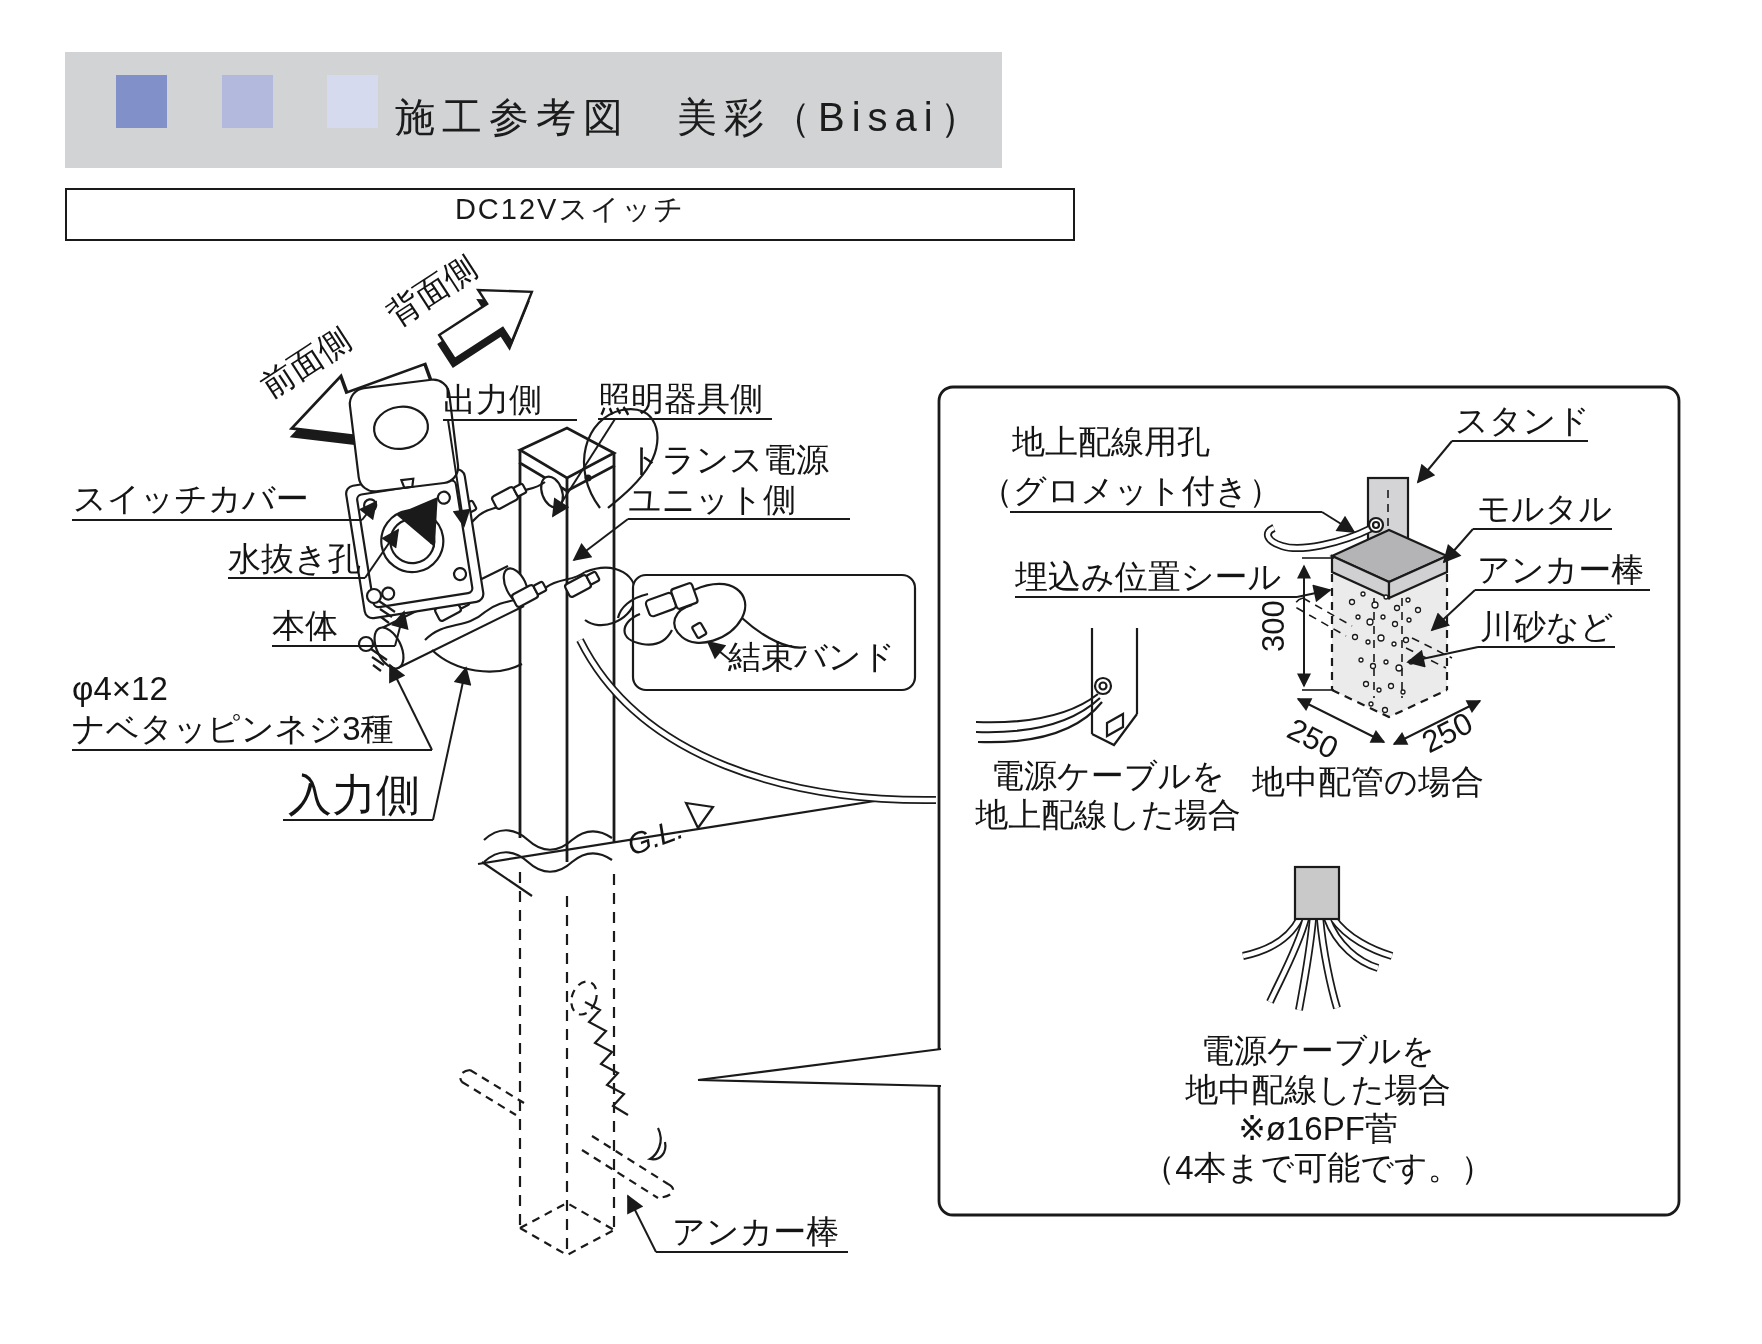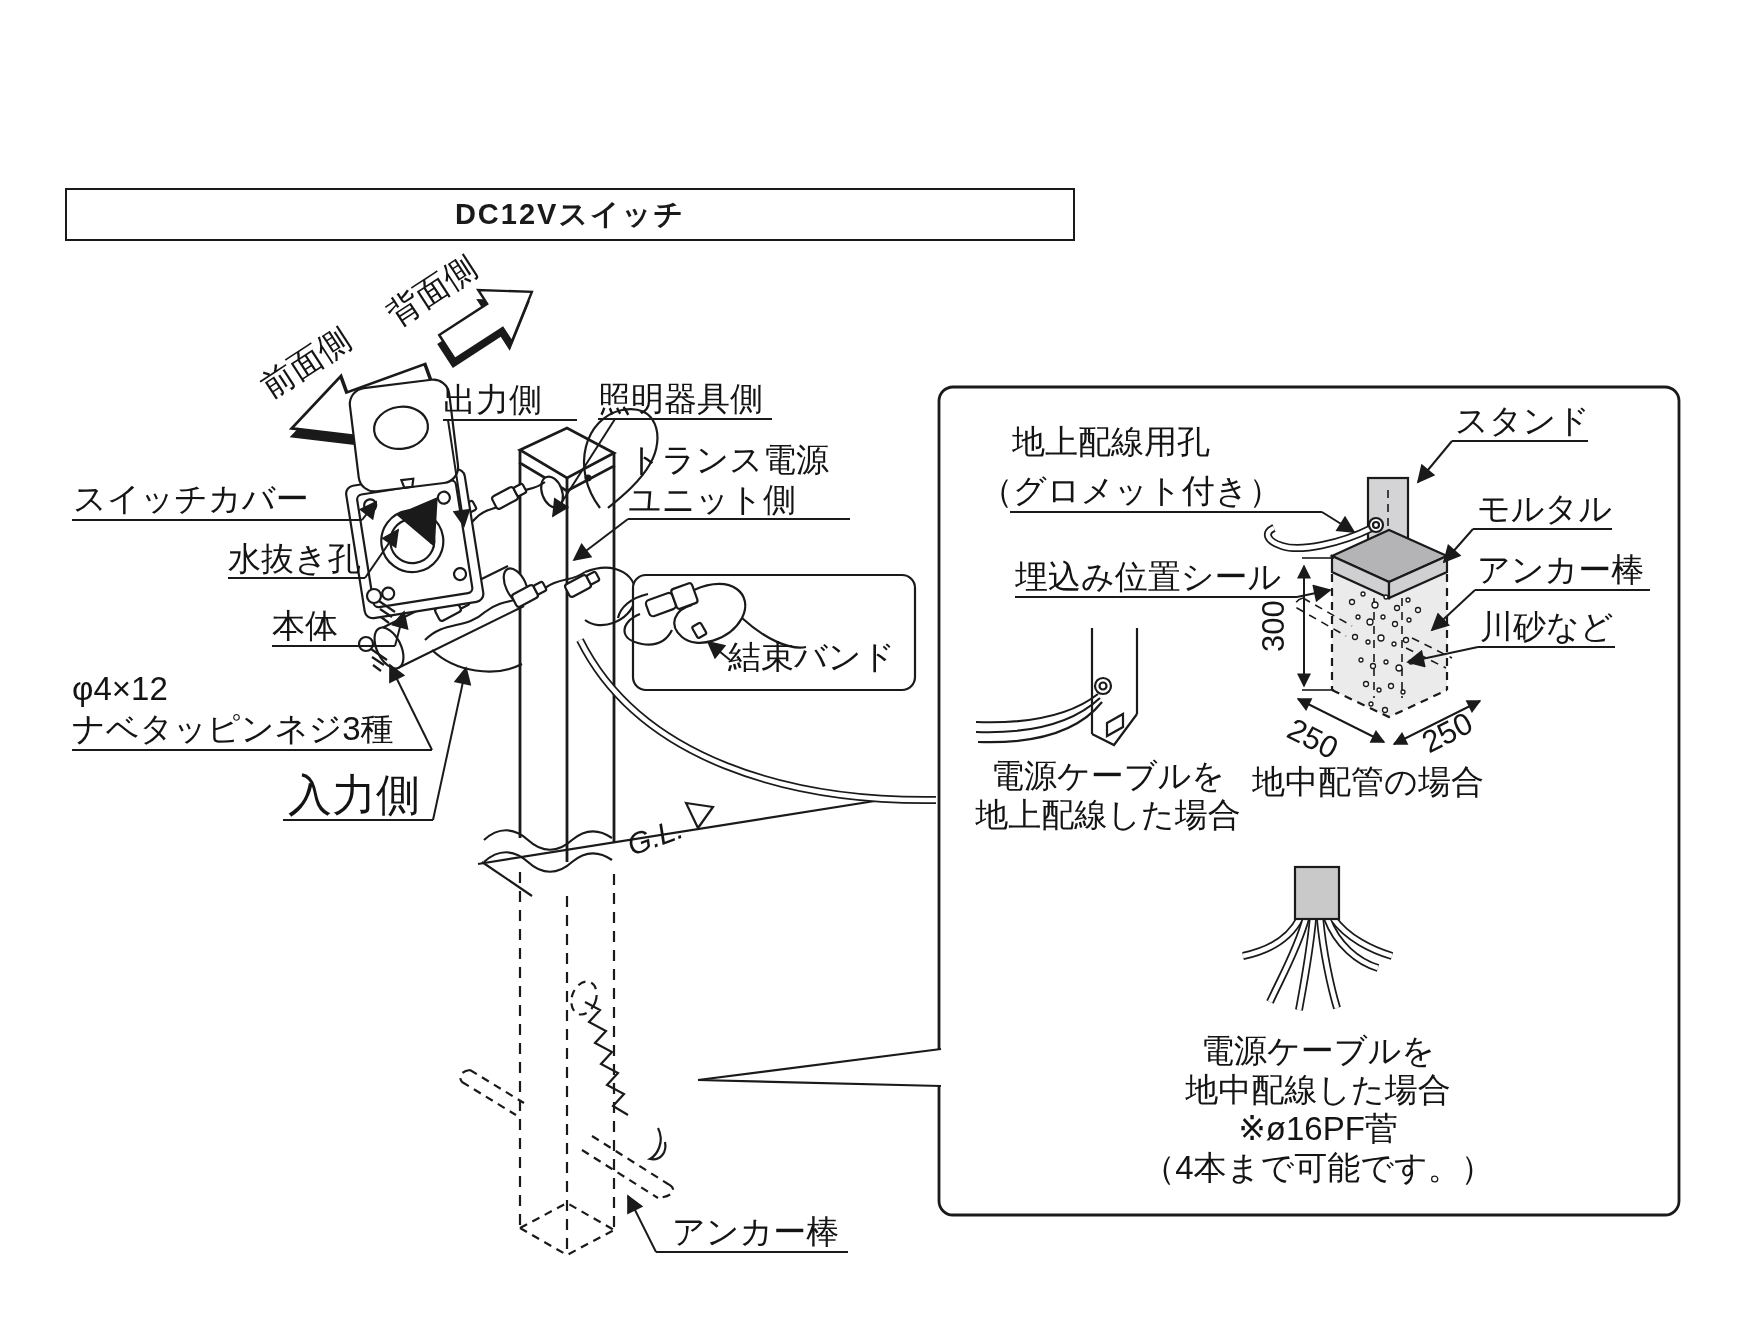--- a/index.html
+++ b/index.html
@@ -6,22 +6,22 @@
   .page{position:relative;width:1762px;height:1344px;background:#fff;overflow:hidden;
         font-family:"Liberation Sans","DejaVu Sans",sans-serif;color:#1a1a1a;}
   .header-bar{position:absolute;left:65px;top:52px;width:937px;height:116px;background:#d1d3d4;}
   .sq{position:absolute;top:23px;width:51px;height:53px;}
   .sq1{left:51px;background:#8190c8;}
   .sq2{left:157px;background:#b2b9dd;}
   .sq3{left:262px;background:#d6daee;}
   .header-title{position:absolute;left:330px;top:38px;font-size:40px;letter-spacing:7px;
         color:#1c1c1c;white-space:nowrap;}
   .subtitle-box{position:absolute;left:65px;top:188px;width:1010px;height:53px;
-        border:2.5px solid #1a1a1a;box-sizing:border-box;display:flex;align-items:center;
-        justify-content:center;font-size:29px;letter-spacing:2px;font-weight:bold;}
+        border:2.5px solid #1a1a1a;box-sizing:border-box;display:flex;
+        justify-content:center;font-size:29px;letter-spacing:2px;}
   svg.diagram{position:absolute;left:0;top:0;}
   svg text{font-family:"Liberation Sans","DejaVu Sans",sans-serif;fill:#141414;font-size:33px;}
   .big{font-size:44px;}
   .dimtxt{font-size:31px;}
   .gltxt{font-size:30px;font-style:italic;}
   .ln{fill:none;stroke:#1a1a1a;stroke-width:2.2;}
   .ln3{fill:none;stroke:#1a1a1a;stroke-width:2.8;}
   .thin{fill:none;stroke:#1a1a1a;stroke-width:1.6;}
   .dash{stroke-dasharray:11 8;}
   .dash2{stroke-dasharray:8 6;}
@@ -29,20 +29,26 @@
   .shape3{fill:#fff;stroke:#1a1a1a;stroke-width:2.8;}
   .lead{fill:none;stroke:#1a1a1a;stroke-width:2;}
   .cableB{fill:none;stroke:#1a1a1a;stroke-width:8;}
   .cableW{fill:none;stroke:#fff;stroke-width:4.5;}
 </style>
 </head>
 <body>
 
 <div class="page">
 
+  <div class="header-bar">
+    <div class="sq sq1"></div>
+    <div class="sq sq2"></div>
+    <div class="sq sq3"></div>
+    <div class="header-title">施工参考図　美彩（Bisai）</div>
+  </div>
 
   <div class="subtitle-box">
     <span>DC12Vスイッチ</span>
   </div>
 
   <svg class="diagram" width="1762" height="1344" viewBox="0 0 1762 1344">
     <defs>
       <marker id="ah" viewBox="0 0 10 10" refX="9" refY="5" markerWidth="11" markerHeight="9" orient="auto-start-reverse">
           <path d="M0,0 L10,5 L0,10 z" fill="#1a1a1a"></path>
         </marker>

